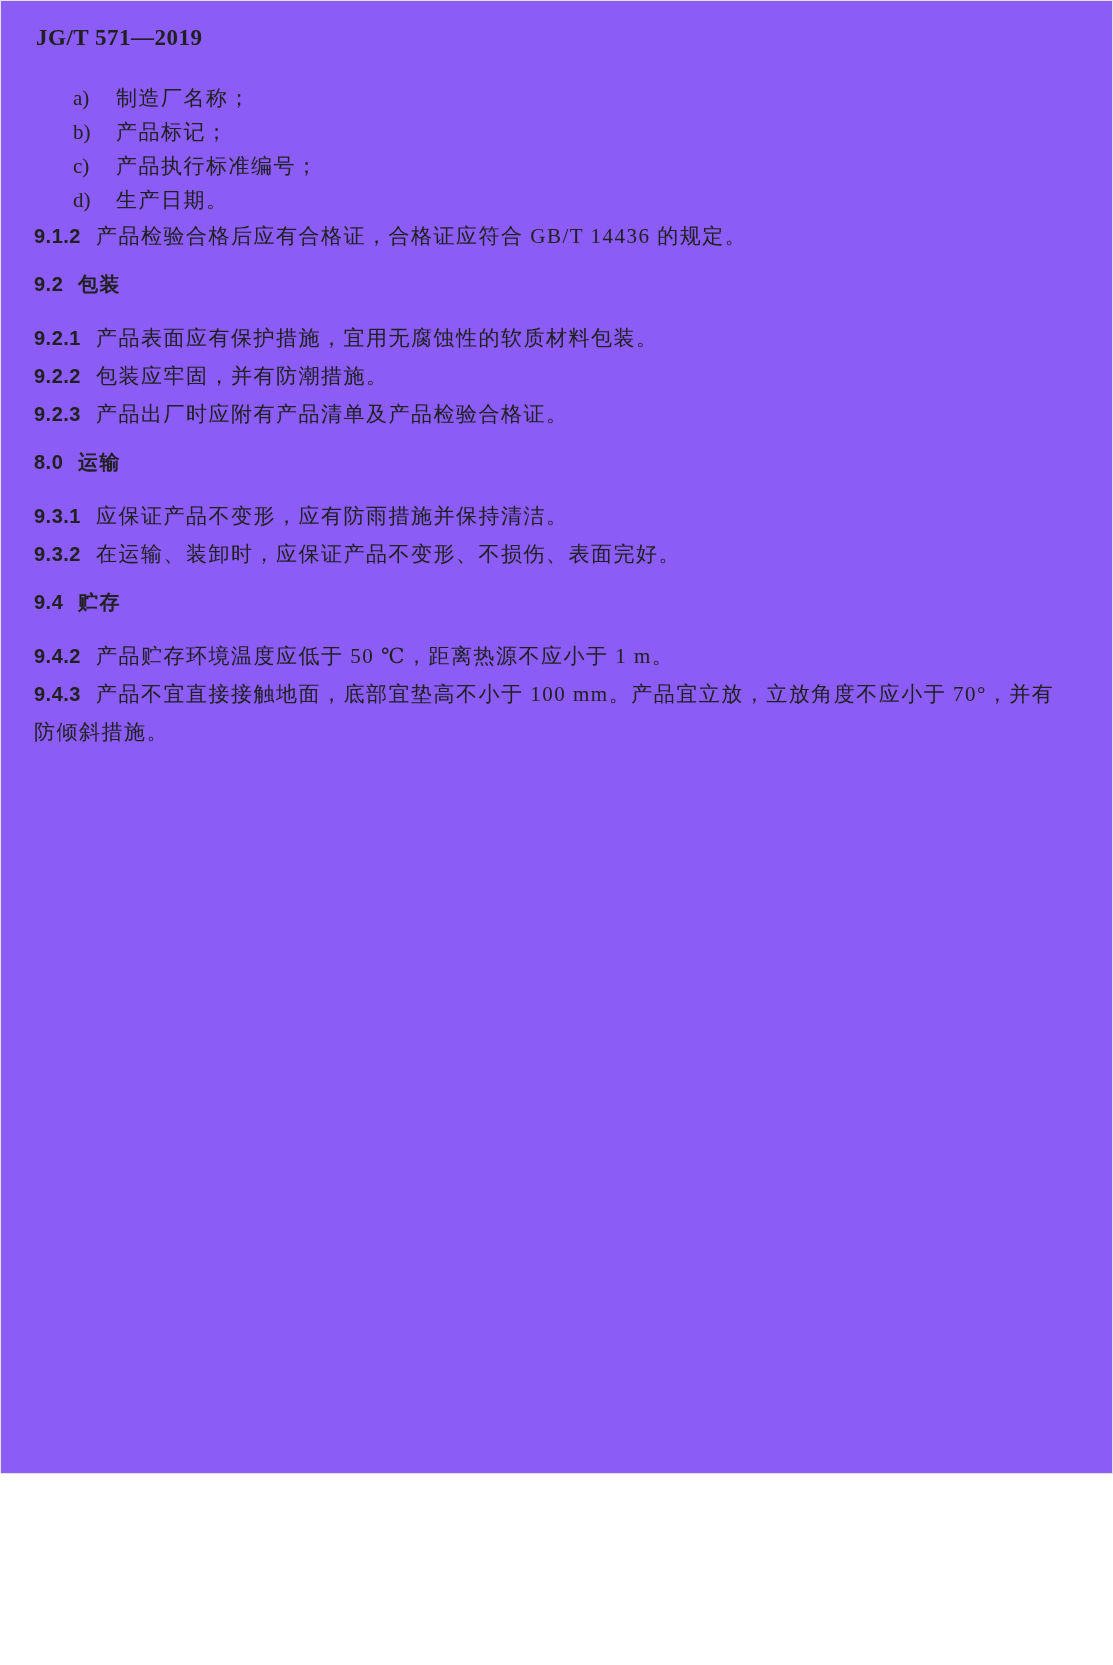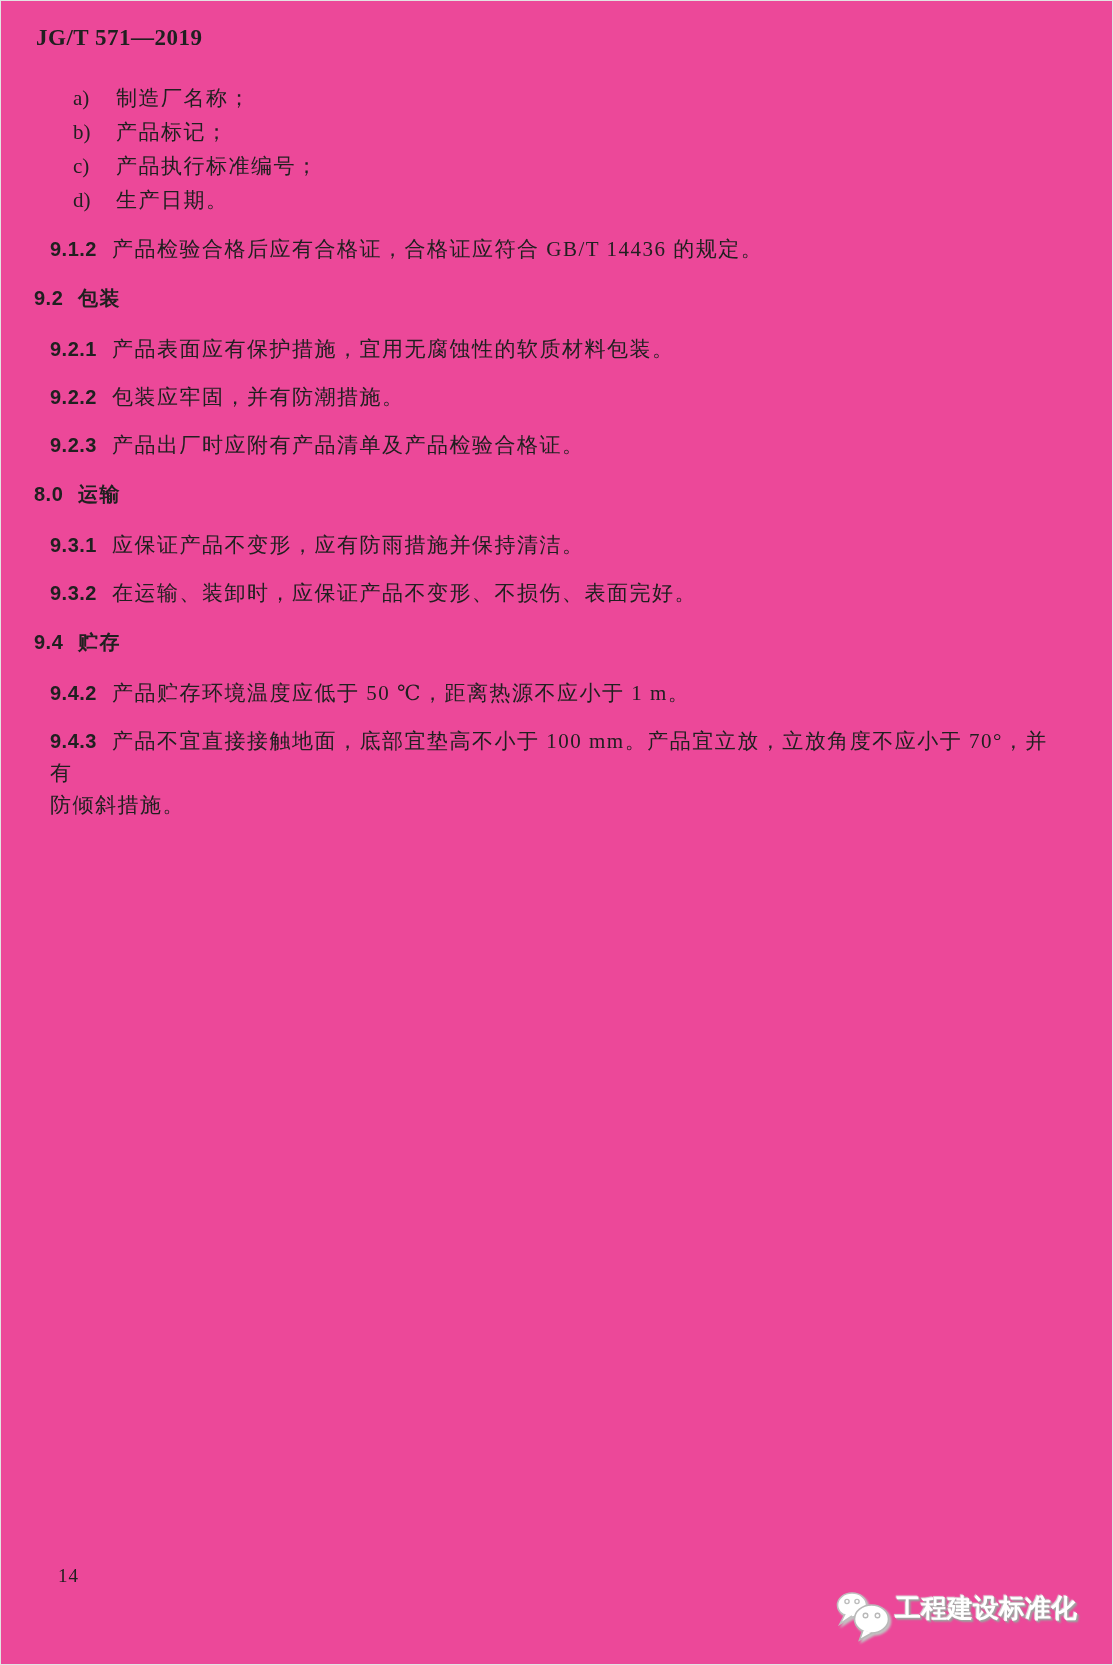--- a/index.html
+++ b/index.html
@@ -1,39 +1,39 @@
 <!DOCTYPE html>
 <html><head>
 <meta charset="utf-8">
 <style>
   html,body { margin:0; padding:0; background:#ffffff; }
   .page {
     position:relative;
-    width:1113px; height:1665px;
-    background:#ec4899;
+    width:1113px; height:1474px;
+    background:#8b5cf6;
     border:1px solid #e3e3e3;
     box-sizing:border-box;
     overflow:hidden;
     color:#202020;
     font-family:"Liberation Serif","DejaVu Serif",serif;
   }
   .doc-header {
     position:absolute; top:24px; left:35px;
     font-size:23px; font-weight:bold;
     letter-spacing:0.5px;
     font-family:"Liberation Serif","DejaVu Serif",serif;
   }
   .content {
     position:absolute; top:80px; left:33px; right:40px;
     font-size:21px; line-height:34px; letter-spacing:1.5px;
   }
   .list { margin:0 0 0 0; }
   .list-item { padding-left:39px; line-height:34px; }
   .li-label { display:inline-block; width:43px; letter-spacing:0; }
-  .clause { margin:16px; line-height:32px; }
+  .clause { margin:0; line-height:38px; }
   .clause-num {
     display:inline-block; min-width:62px;
     font-family:"Liberation Sans","DejaVu Sans",sans-serif;
     font-weight:600; font-size:20px; letter-spacing:0.5px;
   }
   .section-heading {
     margin:12px 0 18px 0; line-height:34px;
     font-family:"Liberation Sans","DejaVu Sans",sans-serif;
     font-weight:bold; font-size:20px;
   }

